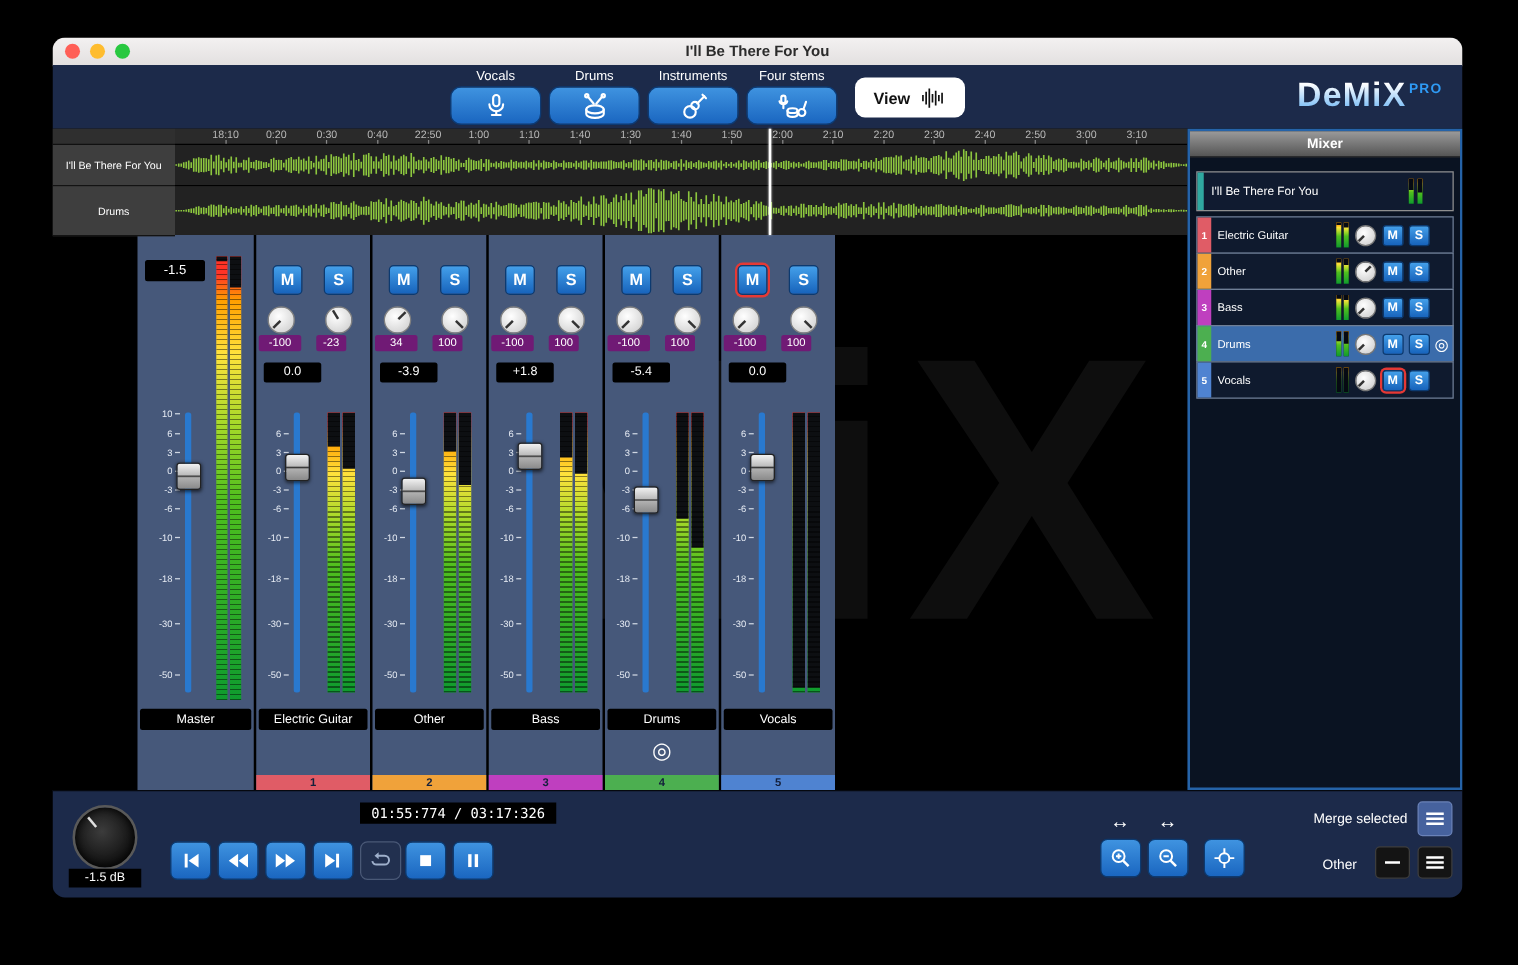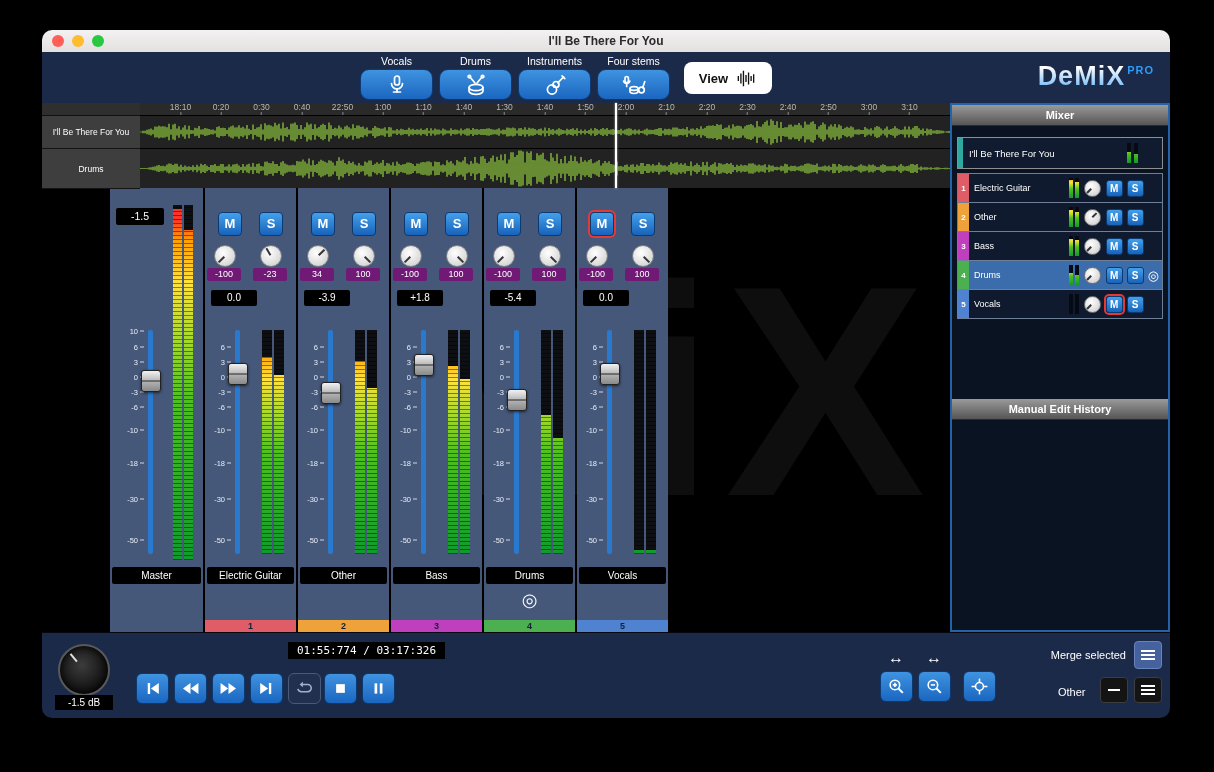--- a/index.html
+++ b/index.html
@@ -49,21 +49,21 @@
   .strips{position:absolute;left:68px;top:0;bottom:0;display:flex;gap:2px;z-index:1;}
   .strip{position:relative;width:91px;height:100%;background:#46587a;}
   .strip.master{width:93px;}
   .msbtn{position:absolute;top:24px;width:24px;height:24px;border-radius:4px;border:1px solid #0c3a70;background:linear-gradient(#44a0ea,#1763bb);color:#fff;font-weight:bold;font-size:13px;line-height:22px;text-align:center;padding:0;cursor:pointer;font-family:inherit;}
   .msbtn.mute{left:13px}.msbtn.solo{right:13px}
   .msbtn.flagged{box-shadow:0 0 0 2px #e53935;}
   .knob{position:absolute;top:57px;width:20px;height:20px;border-radius:50%;background:radial-gradient(circle at 40% 35%,#ffffff,#c9c9c9);border:1px solid #808080;cursor:pointer;}
   .knob.k1{left:9px}.knob.k2{left:55px}
   .ktick{position:absolute;left:50%;top:1px;width:2px;height:8px;background:#333;margin-left:-1px;transform-origin:1px 9px;}
   .kval{position:absolute;top:80px;height:13px;background:#701a75;color:#fff;font-size:9px;line-height:13px;text-align:center;border-radius:2px;}
-  .kval.v1{left:2px;width:34px}.kval.v2{left:48px;width:34px}
+  .kval.v1{left:2px;width:34px}.kval.v2{left:48px;width:24px}
   .dbbox{position:absolute;top:102px;left:6px;width:46px;height:16px;background:#000;color:#fff;font-size:10px;line-height:16px;text-align:center;border-radius:2px;}
   .topval{position:absolute;top:20px;left:6px;width:48px;height:17px;background:#000;color:#fff;font-size:10.5px;line-height:17px;text-align:center;border-radius:2px;}
   .fader-zone{position:absolute;top:140px;left:0;right:0;height:232px;}
   .scale{position:absolute;left:0;top:0;bottom:0;width:26px;}
   .master .scale{width:34px;}
   .smark{position:absolute;right:0;transform:translateY(-50%);display:flex;align-items:center;gap:2px;}
   .smark span{font-size:7.5px;color:#e8edf5;min-width:15px;text-align:right;}
   .smark i{width:4px;height:1px;background:#cfd6e2;display:block;}
   .ftrack{position:absolute;left:30px;top:2px;bottom:6px;width:5px;background:#2979cf;border-radius:2px;cursor:pointer;}
   .master .ftrack{left:38px;}
@@ -807,21 +807,20 @@
               </span>
     </span>
     <span class="pknob">
               <i style="transform: rotate(-135deg);"></i>
             </span>
     <button class="pms flagged">M</button>
     <button class="pms">S</button>
     <span class="ptarget" style="visibility: hidden;">◎</span>
   </div>
 </div>
-      <div class="panel-header history">Manual Edit History</div>
     </div>
 
     <div class="bottombar">
       <div class="vol-knob">
           <i></i>
         </div>
       <div class="vol-label">-1.5 dB</div>
 
       <button class="tbtn" style="left:94px">
           <svg viewBox="0 0 24 24">

